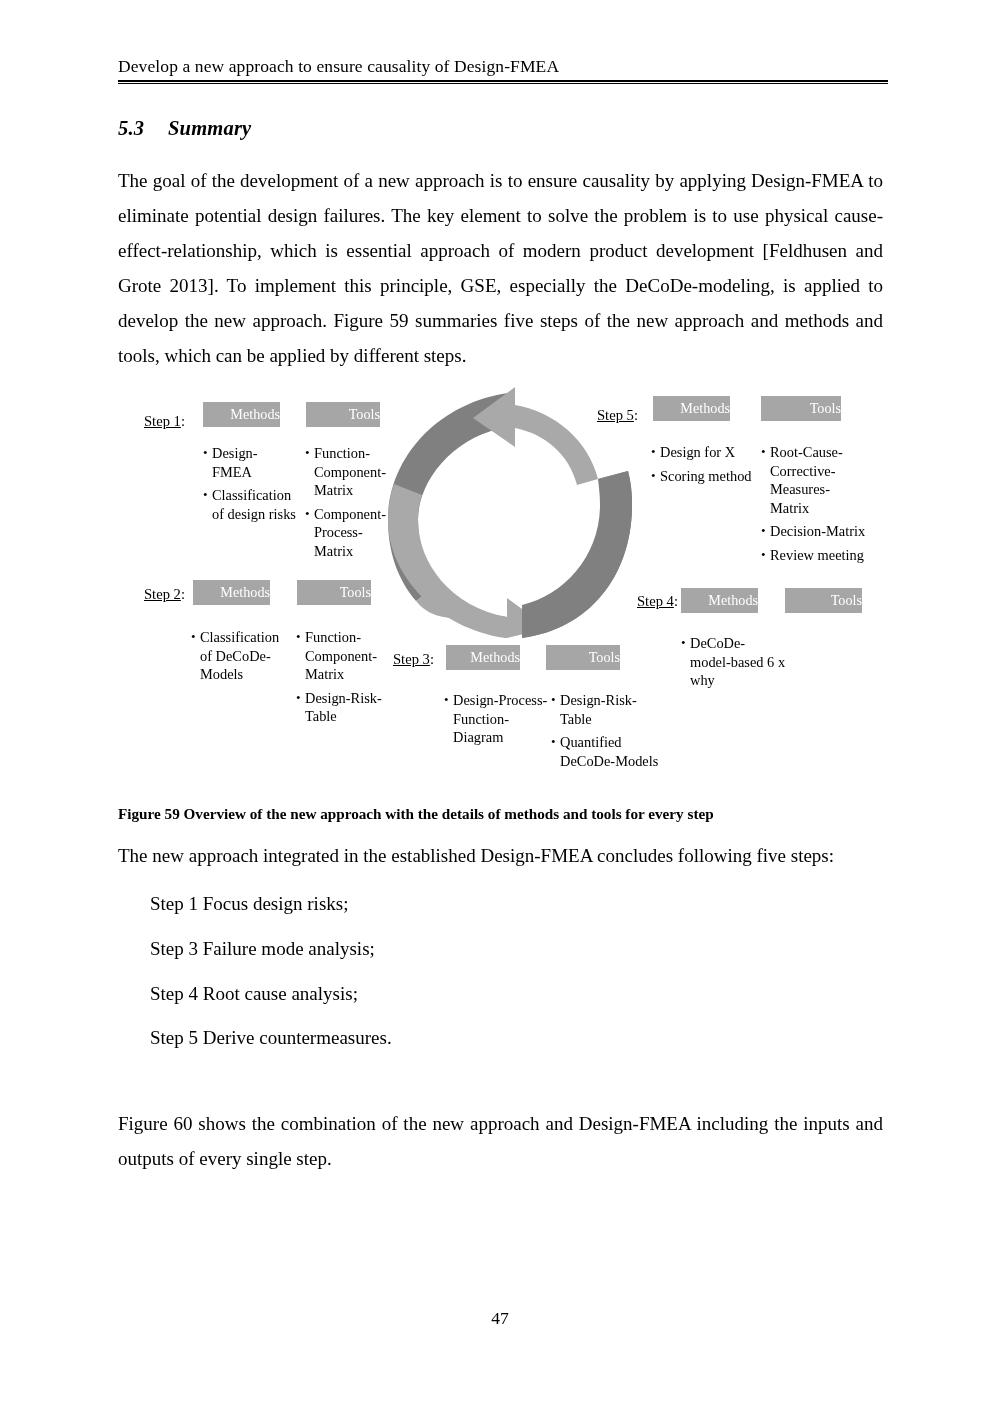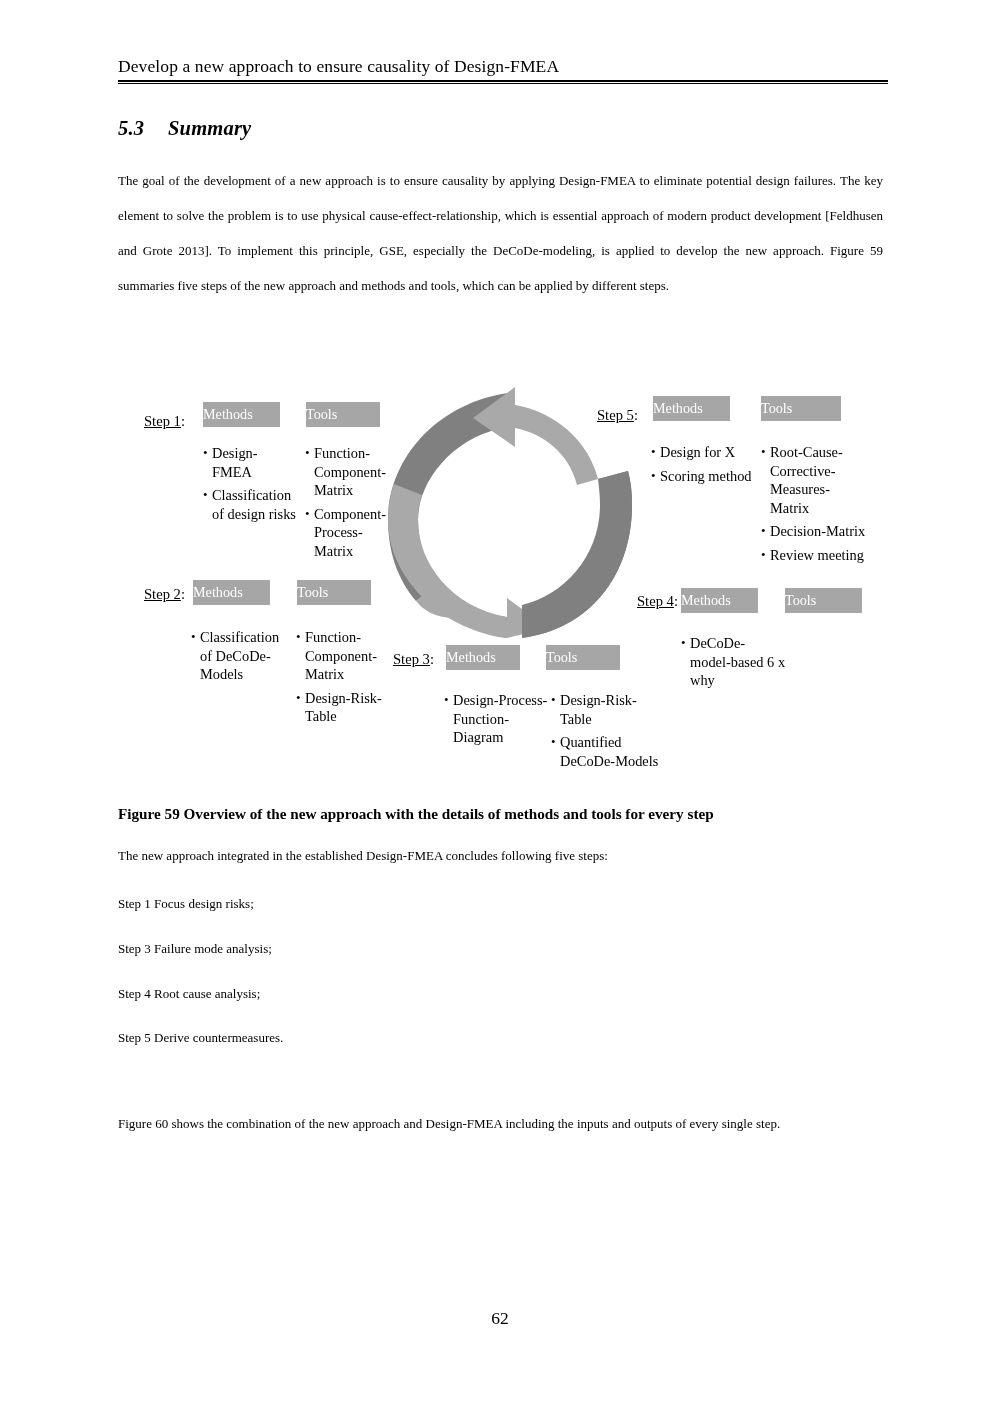--- a/index.html
+++ b/index.html
@@ -52,39 +52,39 @@
     font-weight: bold;
     letter-spacing: 0.2px;
     font-style: italic;
   }
   .section-heading .num { display: inline-block; width: 50px; }
 
   .body-block {
     position: absolute;
     left: 118px;
     width: 765px;
-    font-size: 13px;
+    font-size: 19px;
     line-height: 35px;
     text-align: justify;
   }
   .body-block.nojust { text-align: left; }
   #intro-para { top: 163px; }
 
   .figure-caption {
     position: absolute;
     left: 118px;
     top: 804px;
     width: 765px;
     font-size: 15.2px;
     font-weight: bold;
     line-height: 20px;
   }
 
   #after-fig   { top: 838px; }
-  #step-list   { top: 882px; }
+  #step-list   { top: 882px; margin-left: 32px; }
   #closing     { top: 1106px; }
 
   .step-line { line-height: 44.8px; white-space: nowrap; }
 
   .page-number {
     position: absolute;
     left: 0;
     top: 1308px;
     width: 1000px;
     text-align: center;
@@ -118,21 +118,21 @@
     white-space: nowrap;
     margin-left: 8px;
   }
   .step-label .u { text-decoration: underline; }
 
   .hdr-box {
     position: absolute;
     background: #a6a6a6;
     color: #ffffff;
     font-size: 14.2px;
-    text-align: left;
+    text-align: right;
     line-height: 25px;
     height: 25px;
   }
 
   .bullets {
     position: absolute;
     font-size: 14.4px;
     line-height: 18.6px;
   }
   .bullets .bullet {
@@ -322,15 +322,15 @@
 
   <div class="body-block nojust" id="step-list">
     <div class="step-line">Step 1 Focus design risks;</div>
     <div class="step-line">Step 3 Failure mode analysis;</div>
     <div class="step-line">Step 4 Root cause analysis;</div>
     <div class="step-line">Step 5 Derive countermeasures.</div>
   </div>
 
   <div class="body-block" id="closing">Figure 60 shows the combination of the new approach and Design-FMEA including the inputs and outputs of every single step.</div>
 
-  <div class="page-number">62</div>
+  <div class="page-number">47</div>
 
 </div>
 
 </body></html>

